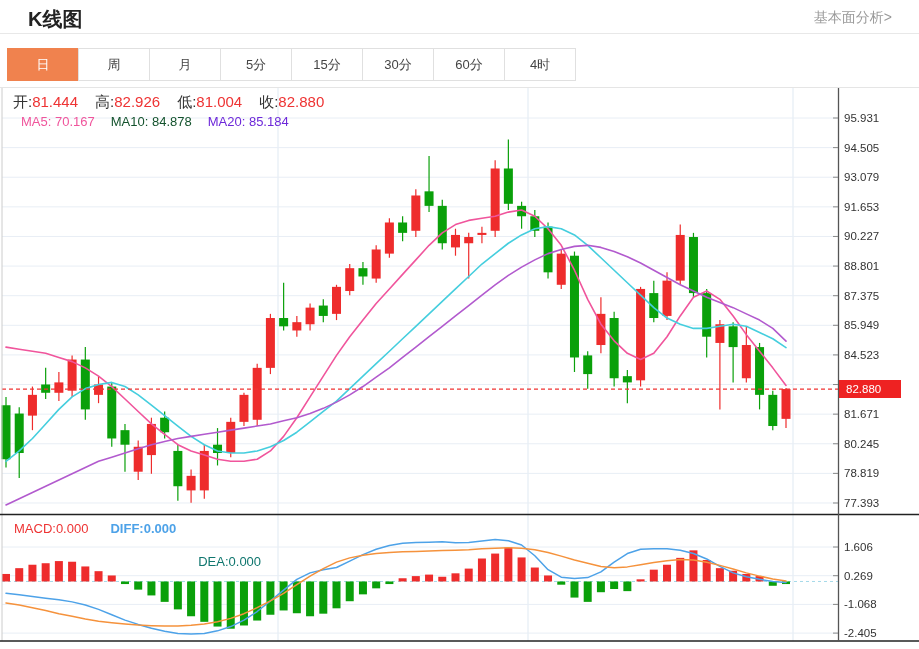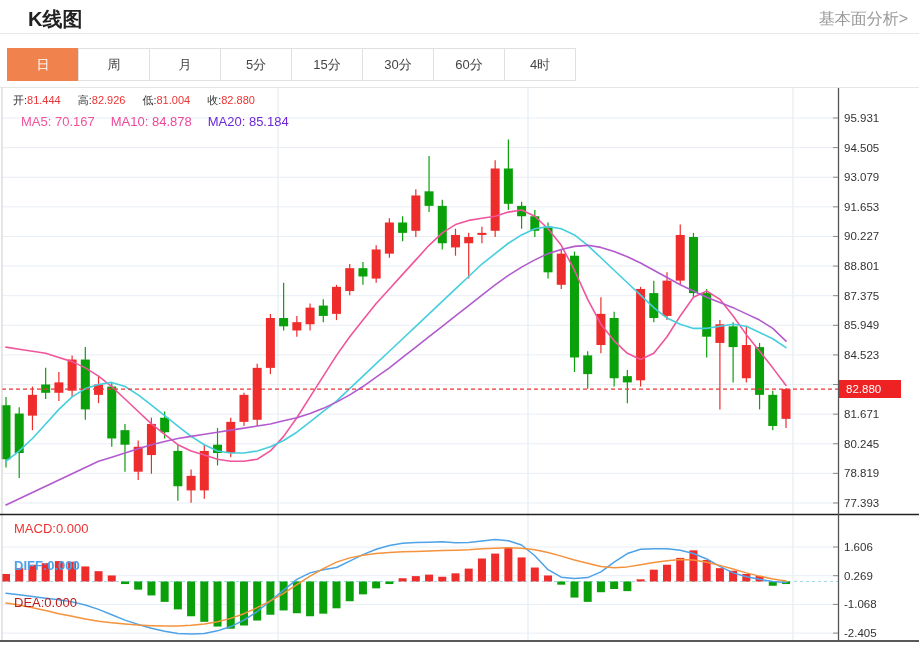--- a/index.html
+++ b/index.html
@@ -1,33 +1,33 @@
 <!DOCTYPE html>
 <html><head>
 <meta charset="utf-8">
 <style>
   html,body{margin:0;padding:0;background:#fff;}
   body{width:919px;height:649px;position:relative;overflow:hidden;
        font-family:"Liberation Sans","DejaVu Sans",sans-serif;color:#333;}
   #cv{position:absolute;left:0;top:0;z-index:1;}
   .ov{position:absolute;z-index:2;}
   .title{left:28px;top:6px;font-size:20px;font-weight:bold;color:#222;}
-  .toplink{right:11px;top:9px;font-size:16px;color:#999;cursor:pointer;margin-left:28px;}
+  .toplink{right:27px;top:9px;font-size:14px;color:#999;cursor:pointer;margin-left:28px;}
   .hline{left:0;top:33px;width:919px;height:1px;background:#e8e8e8;}
   .tabbar{left:8px;top:48px;display:flex;}
   .tab{width:70px;height:31px;line-height:31px;text-align:center;font-size:13px;
        color:#444;background:#fff;border:1px solid #e0e0e0;margin-left:-1px;cursor:pointer;}
   .tab.active{background:#f0824e;border-color:#f0824e;color:#fff;}
-  .infobar{left:13px;top:93px;display:flex;gap:17px;font-size:11px;}
+  .infobar{left:13px;top:93px;display:flex;gap:17px;font-size:15px;}
   .infobar .pair .lab{color:#333;}
   .infobar .pair .val{color:#ee3333;}
   .mabar{left:21px;top:114px;display:flex;gap:16px;font-size:13px;}
-  .ma5t{color:#f0559c;} .ma10t{color:#ec4899;} .ma20t{color:#6d28d9;}
-  .macdbar{left:14px;top:521px;display:flex;gap:22px;font-size:13px;flex-direction:column;}
-  .macdt{color:#ee3333;} .difft{color:#4da2e8;font-weight:bold;} .deat{color:#b91c1c;}
+  .ma5t{color:#f0559c;} .ma10t{color:#14532d;} .ma20t{color:#6d28d9;}
+  .macdbar{left:14px;top:521px;display:flex;gap:22px;font-size:13px;}
+  .macdt{color:#ee3333;} .difft{color:#4da2e8;font-weight:bold;} .deat{color:#0f766e;margin-top:33px;}
   .badge{left:839px;top:380px;width:62px;height:18px;line-height:18px;
          background:#ee2222;color:#fff;font-size:11.5px;padding-left:7px;box-sizing:border-box;}
 </style>
 </head>
 <body>
 
 <svg id="cv" width="919" height="649" viewBox="0 0 919 649">
     <line x1="278" y1="88" x2="278" y2="641" stroke="#dfe9f2" stroke-width="1"></line>
     <line x1="528" y1="88" x2="528" y2="641" stroke="#dfe9f2" stroke-width="1"></line>
     <line x1="793" y1="88" x2="793" y2="641" stroke="#dfe9f2" stroke-width="1"></line>

